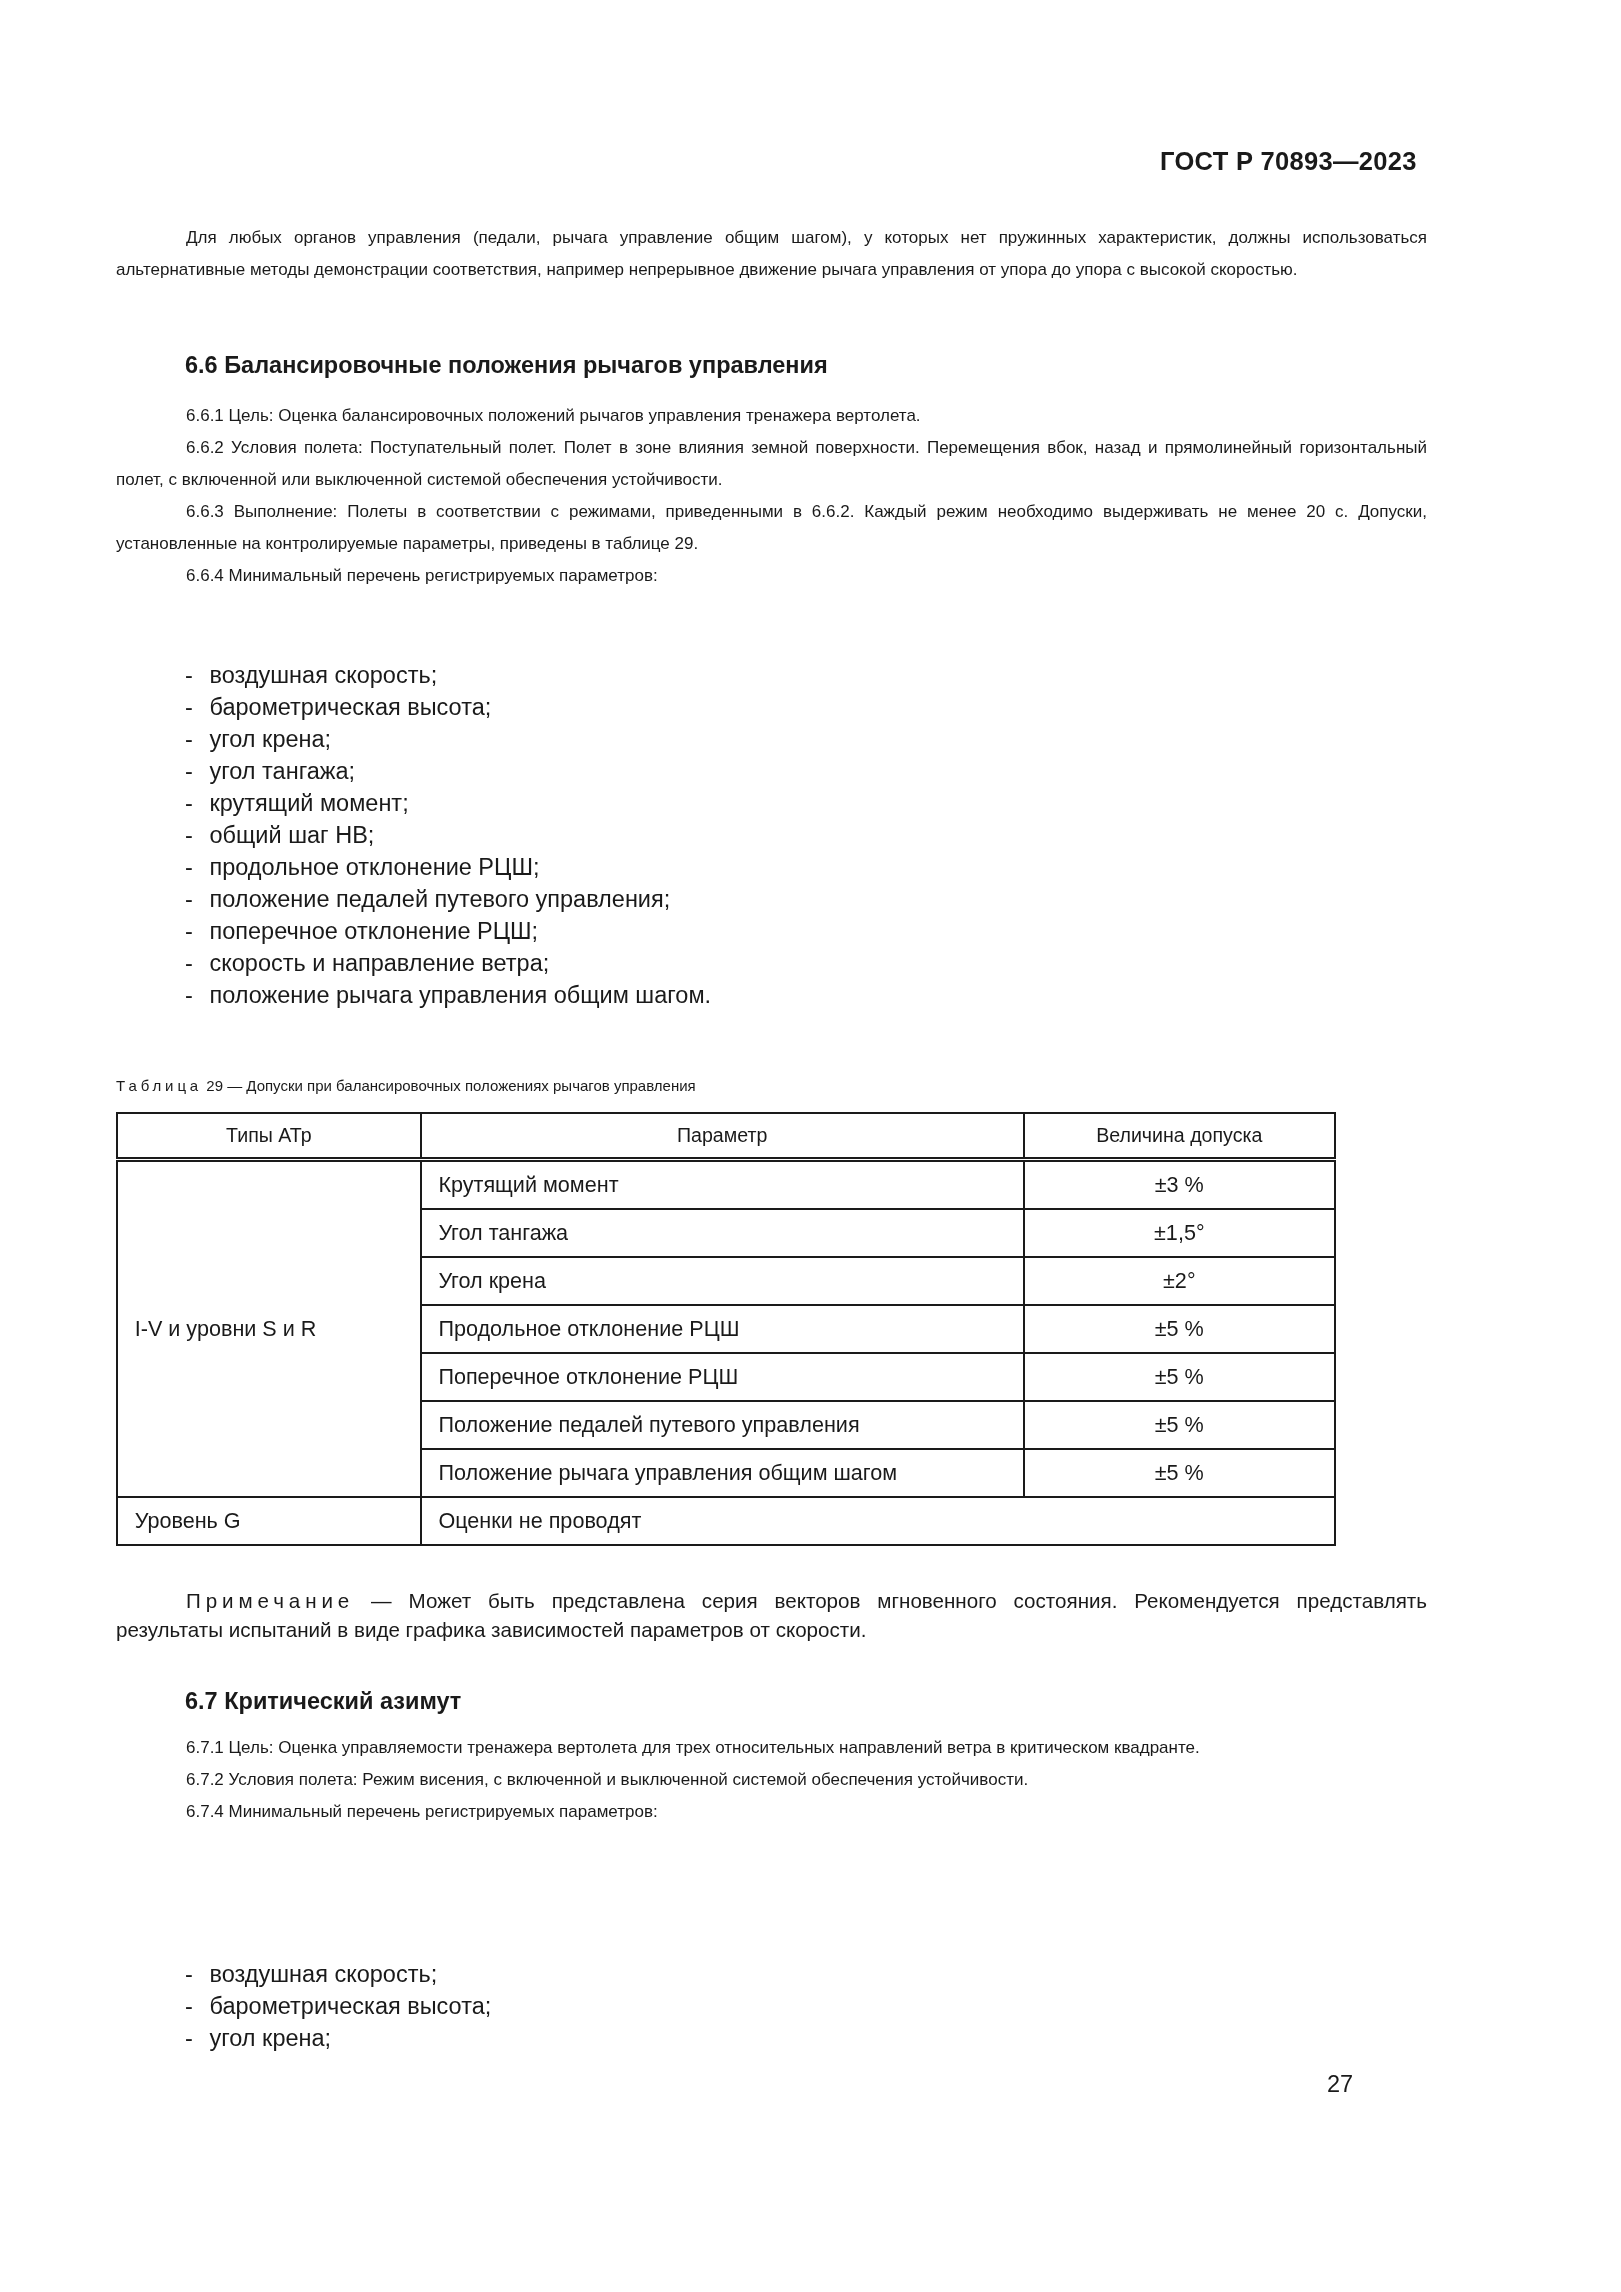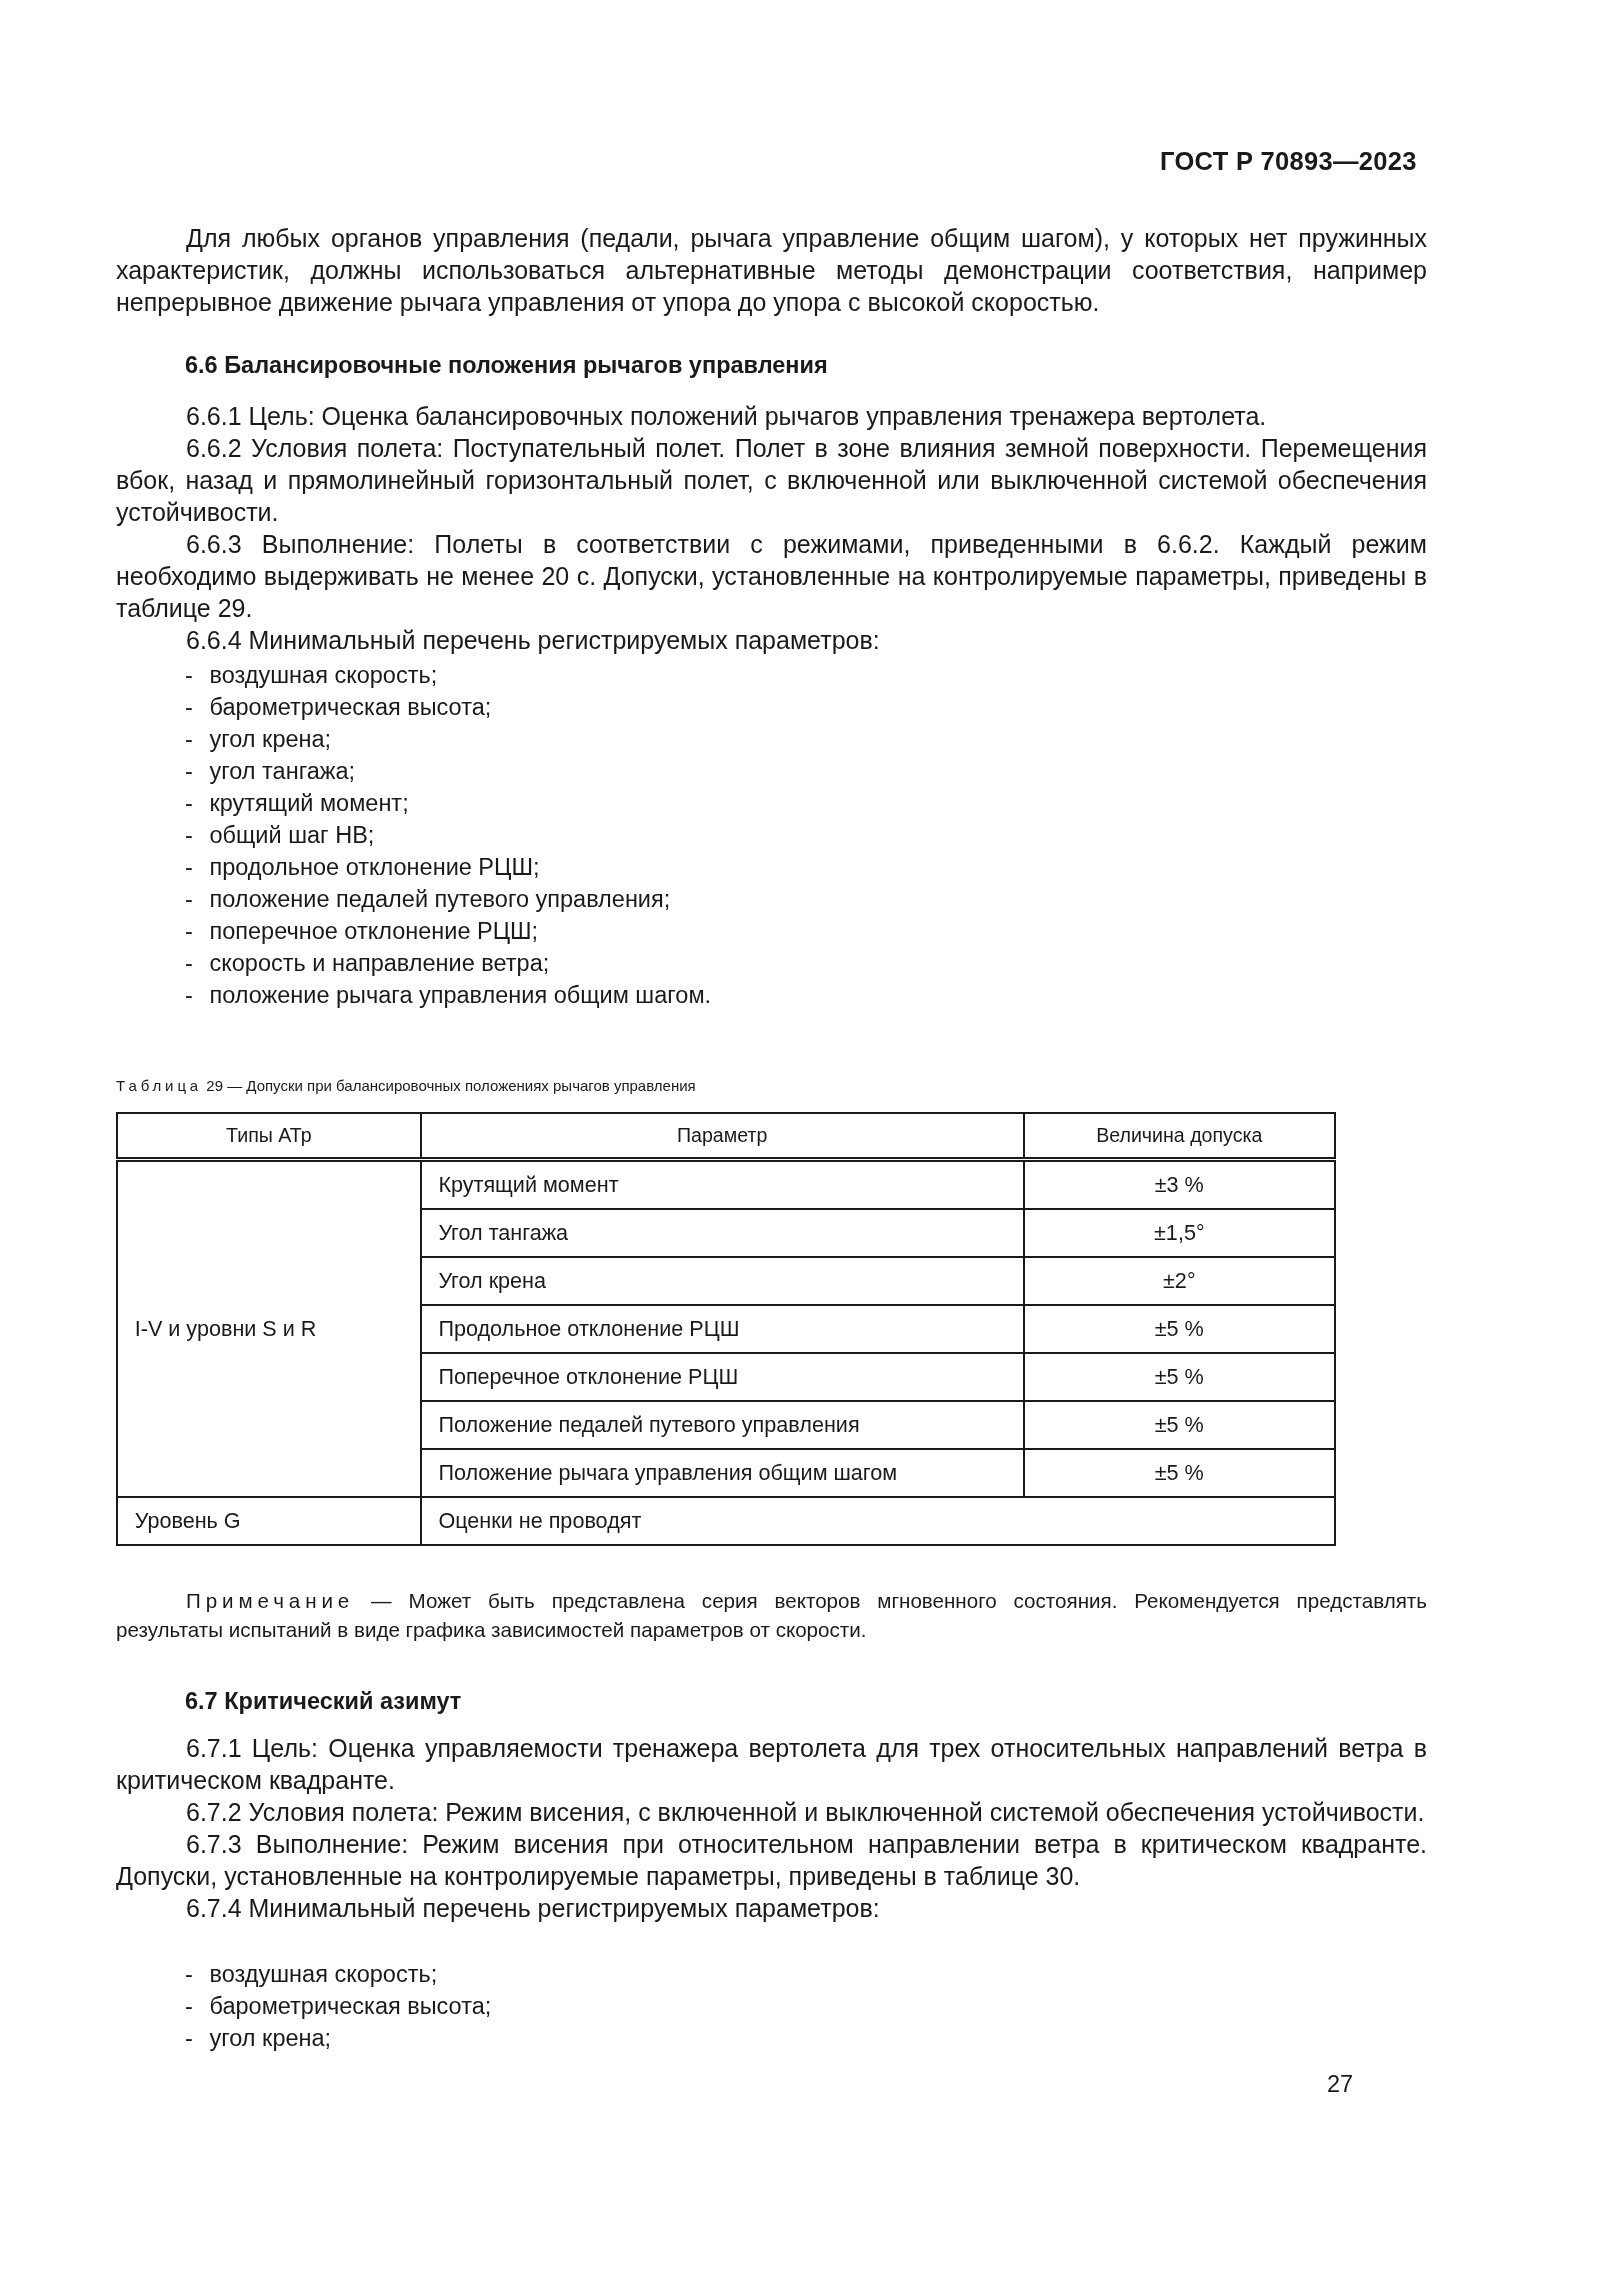--- a/index.html
+++ b/index.html
@@ -1,19 +1,19 @@
 <!DOCTYPE html>
 <html><head>
 <meta charset="utf-8">
 <style>
   html, body { margin: 0; padding: 0; background: #ffffff; }
   body { width: 1621px; height: 2293px; position: relative; overflow: hidden;
          font-family: "Liberation Sans", sans-serif; color: #1a1a1a; }
   .abs { position: absolute; }
-  .std { font-size: 25px; line-height: 32px; }
+  .std { font-size: 17px; line-height: 32px; }
   .hdr { left: 1160px; top: 147px; font-size: 25.5px; font-weight: bold; letter-spacing: 0.3px; }
   .para { position: absolute; left: 116px; width: 1311px; text-align: justify; }
   .para p { margin: 0; text-indent: 70px; text-align: justify; }
   .h2 { position: absolute; left: 185px; font-size: 23.5px; font-weight: bold; line-height: 32px; }
   .list { position: absolute; left: 185px; margin: 0; padding: 0; list-style: none; }
   .list li { font-size: 23.5px; line-height: 32px; }
   .list li .dash { display: inline-block; width: 24.5px; }
   .caption { position: absolute; left: 116px; top: 1071px; font-size: 15px; line-height: 29px; }
   .caption .sp { letter-spacing: 3.9px; }
   table.t { position: absolute; left: 116px; top: 1112px; width: 1220px; border-collapse: collapse; font-size: 21.6px; padding-left: 32px; }
@@ -116,21 +116,20 @@
 
 <div class="note">
   <p><span class="sp">Примечание</span><span> — Может быть представлена серия векторов мгновенного состояния. Рекомендуется представлять результаты испытаний в виде графика зависимостей параметров от скорости.</span></p>
 </div>
 
 <div class="h2" style="top:1685px;">6.7 Критический азимут</div>
 
 <div class="para std" style="top:1732px;">
   <p>6.7.1 Цель: Оценка управляемости тренажера вертолета для трех относительных направлений ветра в критическом квадранте.</p>
   <p>6.7.2 Условия полета: Режим висения, с включенной и выключенной системой обеспечения устойчивости.</p>
-  <p>6.7.3 Выполнение: Режим висения при относительном направлении ветра в критическом квадранте. Допуски, установленные на контролируемые параметры, приведены в таблице 30.</p>
   <p>6.7.4 Минимальный перечень регистрируемых параметров:</p>
 </div>
 
 <ul class="list" style="top:1958px;">
   <li><span class="dash">-</span><span>воздушная скорость;</span></li>
   <li><span class="dash">-</span><span>барометрическая высота;</span></li>
   <li><span class="dash">-</span><span>угол крена;</span></li>
 </ul>
 
 <div class="pagenum">27</div>

